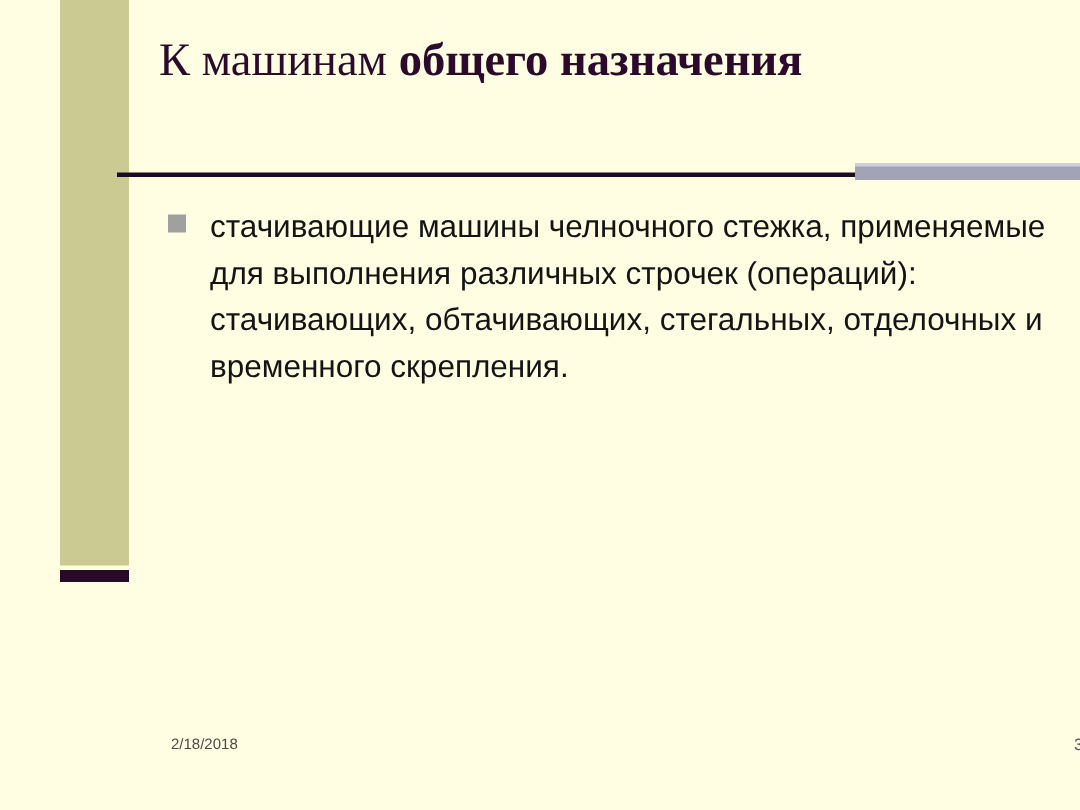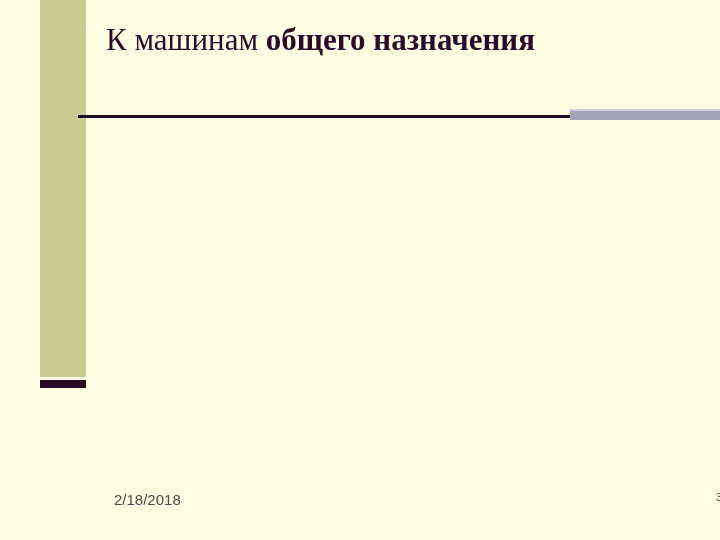--- a/index.html
+++ b/index.html
@@ -103,21 +103,21 @@
     line-height: 31px;
     color: #141414;
   }
 
   
   #footer-date {
     position: absolute;
     left: 74px;
     top: 491px;
     font-family: "Liberation Sans", sans-serif;
-    font-size: 15px;
+    font-size: 10px;
     color: #4a4a4a;
   }
   #footer-page {
     position: absolute;
     left: 676px;
     top: 491px;
     font-family: "Liberation Sans", sans-serif;
     font-size: 11px;
     color: #555555;
   }
@@ -130,17 +130,23 @@
   <div id="left-band"></div>
   <div id="left-band-accent"></div>
 
   <div id="title-block">
     <div class="title-line"><span class="title-reg">К машинам </span><span class="title-bold">общего назначения</span></div>
   </div>
 
   <div id="title-rule"></div>
   <div id="title-rule-accent"></div>
 
+  <div id="body-block">
+    <div id="bullet-row">
+      <span id="bullet-marker"></span>
+      <span id="bullet-text">стачивающие машины челночного стежка, применяемые для выполнения различных строчек (операций): стачивающих, обтачивающих, стегальных, отделочных и временного скрепления.</span>
+    </div>
+  </div>
 
   <div id="footer-date">2/18/2018</div>
   <div id="footer-page">3</div>
 
 </div>
 
 </body></html>

